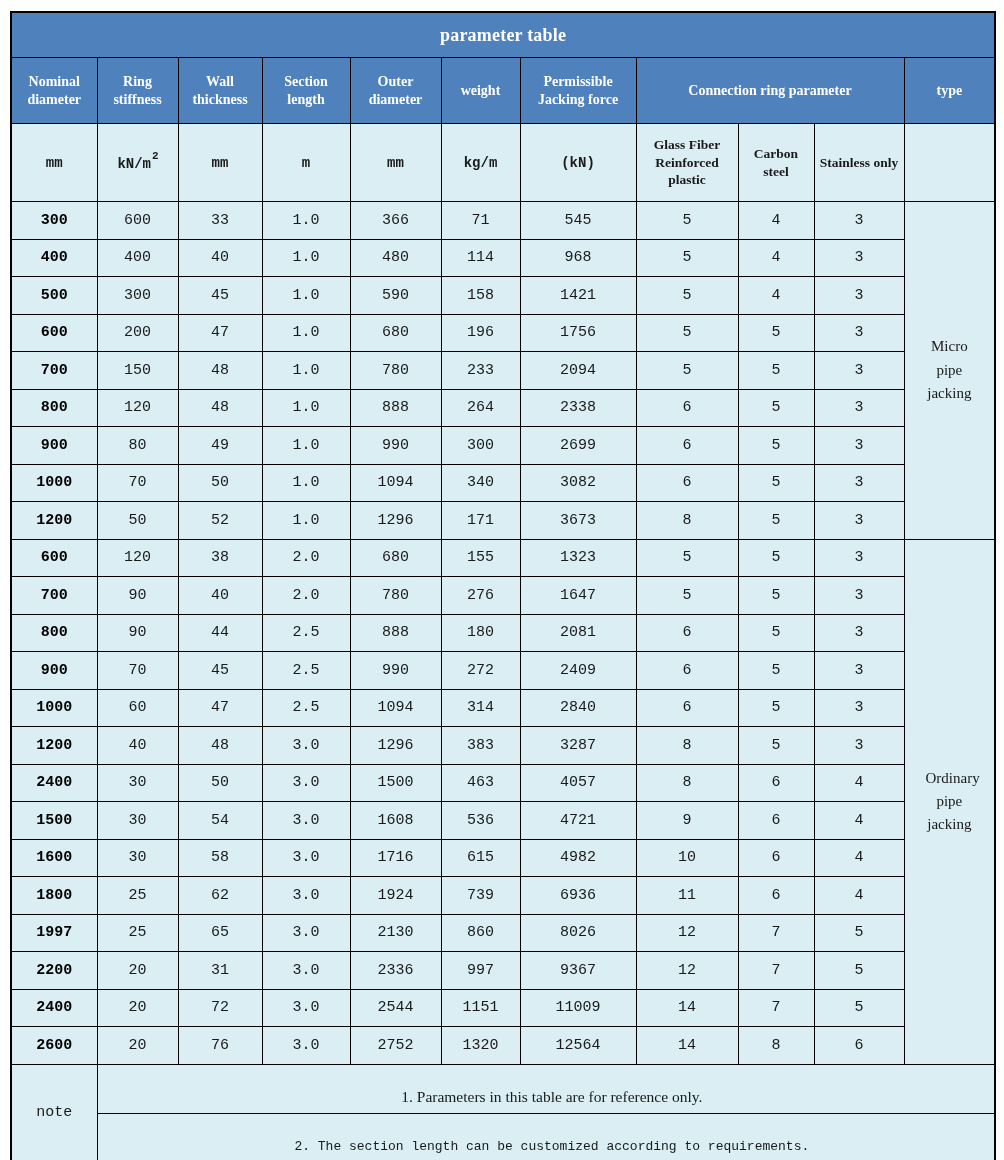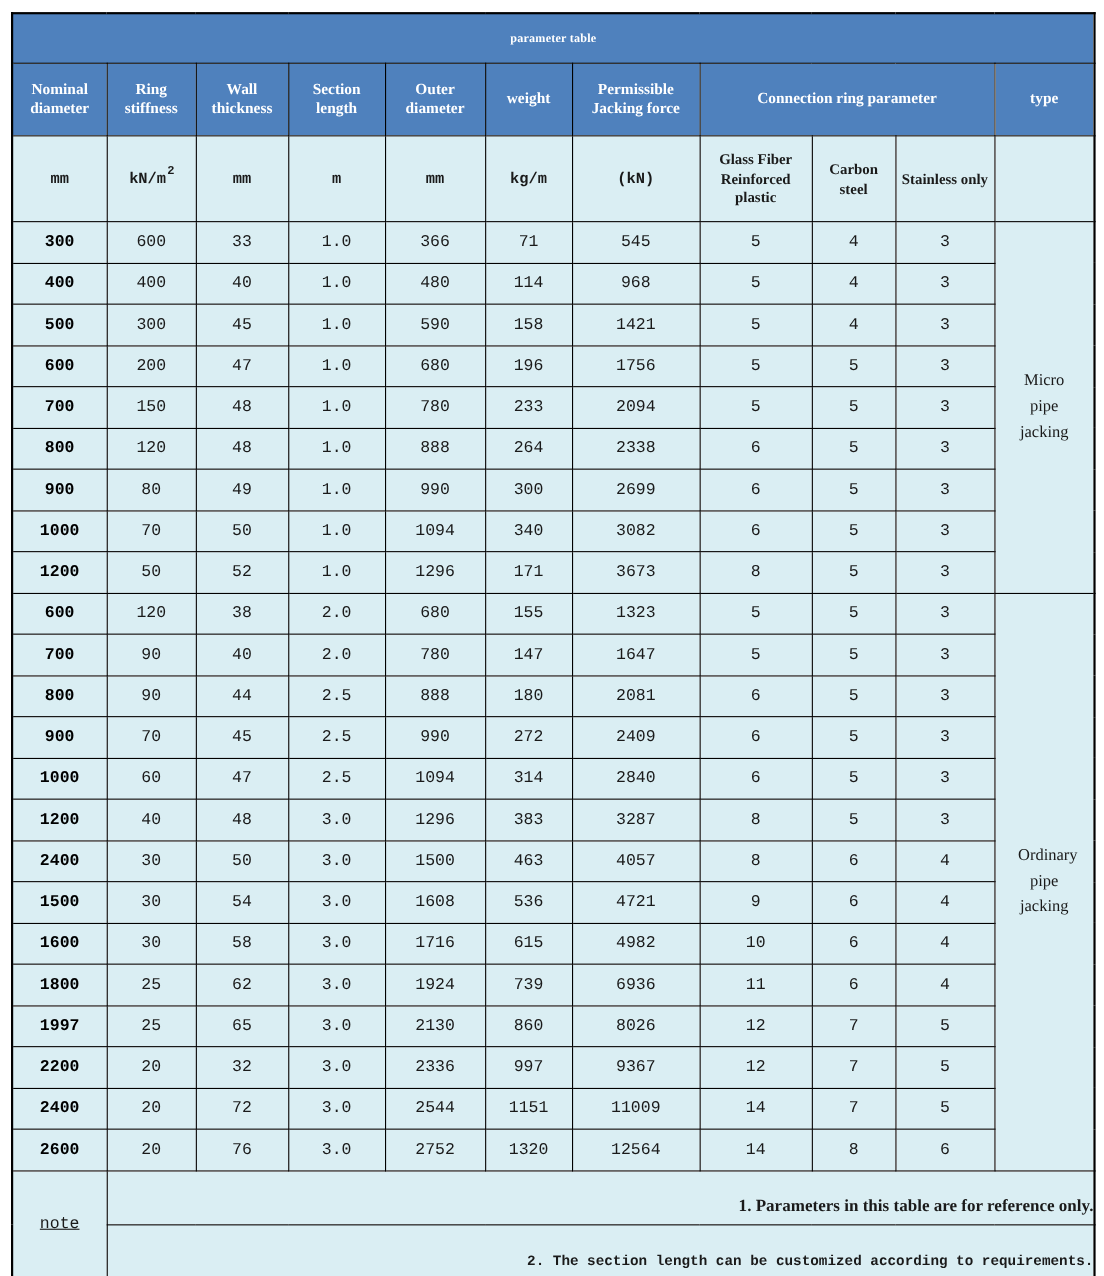--- a/index.html
+++ b/index.html
@@ -23,21 +23,21 @@
     text-align:center;
     vertical-align:middle;
     overflow:hidden;
     padding:0 2px;
   }
   tr.title-row td{
     height:44px;
     background:var(--blue);
     color:var(--headtext);
     font-weight:bold;
-    font-size:11px;
+    font-size:18px;
     letter-spacing:.2px;
   }
   tr.header-row td{
     height:65px;
     background:var(--blue);
     color:var(--headtext);
     font-weight:bold;
     font-size:14px;
     line-height:1.25;
   }
@@ -76,27 +76,25 @@
     color:var(--bodytext);
     padding:0 21px;
   }
   tr.note-row td{
     background:var(--light);
     color:var(--bodytext);
   }
   tr.note-row td.note-label{
     font-family:"Liberation Mono","DejaVu Sans Mono",monospace;
     font-size:15px;
-    text-decoration:underline;
   }
   tr.note-row td.note-text{
-    text-align:right;
+    text-align:center;
     vertical-align:bottom;
     padding:0 0 7px 12px;
-    font-weight:bold;
   }
   tr.note-row-1 td{height:41px;}
   tr.note-row-2 td{height:40px;}
   td.note-serif{font-family:"Liberation Serif","DejaVu Serif",serif;font-size:15.5px;}
   td.note-mono{font-family:"Liberation Mono","DejaVu Sans Mono",monospace;font-size:13px;}
 </style>
 </head>
 <body>
 
 <div class="wrap">
@@ -269,21 +267,21 @@
           <td>5</td>
           <td>3</td>
           <td class="type-cell" rowspan="14">Ordinary pipe jacking</td>
         </tr>
         <tr class="data-row">
           <td class="first-col">700</td>
           <td>90</td>
           <td>40</td>
           <td>2.0</td>
           <td>780</td>
-          <td>147</td>
+          <td>276</td>
           <td>1647</td>
           <td>5</td>
           <td>5</td>
           <td>3</td>
         </tr>
         <tr class="data-row">
           <td class="first-col">800</td>
           <td>90</td>
           <td>44</td>
           <td>2.5</td>
@@ -386,21 +384,21 @@
           <td>2130</td>
           <td>860</td>
           <td>8026</td>
           <td>12</td>
           <td>7</td>
           <td>5</td>
         </tr>
         <tr class="data-row">
           <td class="first-col">2200</td>
           <td>20</td>
-          <td>32</td>
+          <td>31</td>
           <td>3.0</td>
           <td>2336</td>
           <td>997</td>
           <td>9367</td>
           <td>12</td>
           <td>7</td>
           <td>5</td>
         </tr>
         <tr class="data-row">
           <td class="first-col">2400</td>

